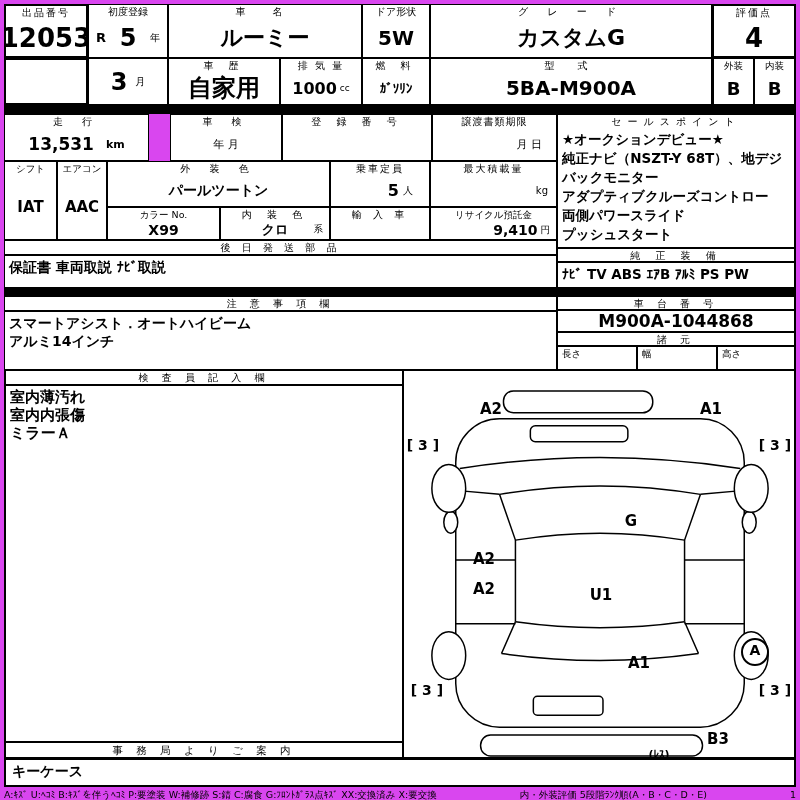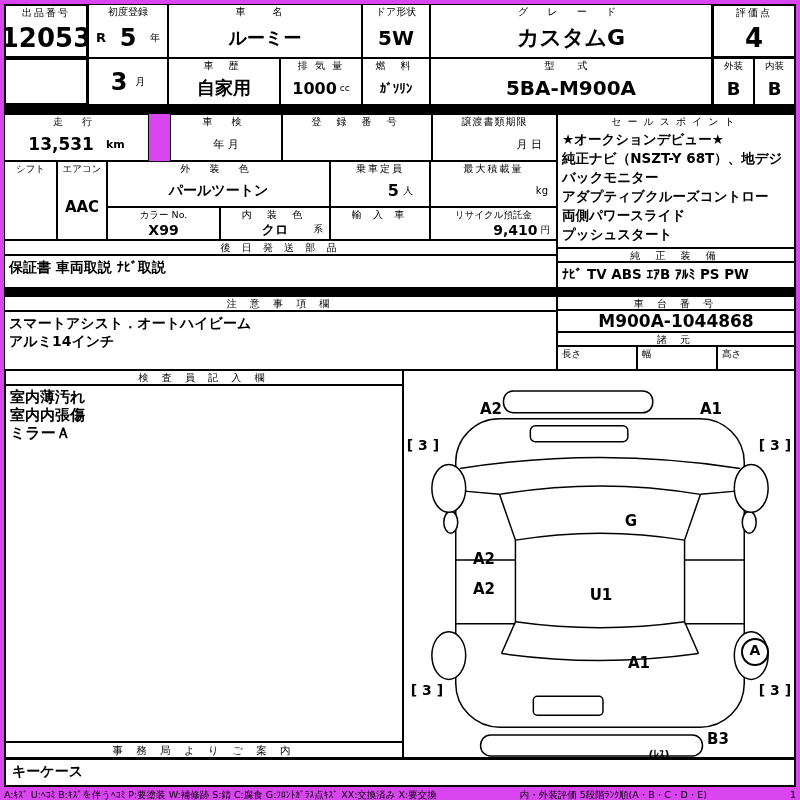--- a/index.html
+++ b/index.html
@@ -38,21 +38,21 @@
     <div class="hdr">初度登録</div>
     <div class="fill" style="justify-content:space-between;padding:0 7px">
       <span style="font-size:13px">R</span>
       <span style="font-size:24px">5</span>
       <span class="unit">年</span>
     </div>
   </div>
 
   <div class="cell" style="left:168px;top:4px;width:194px;height:54px">
     <div class="hdr" style="letter-spacing:12px">車 名</div>
-    <div class="fill" style="font-size:18px">ルーミー</div>
+    <div class="fill" style="font-size:22px">ルーミー</div>
   </div>
 
   <div class="cell" style="left:362px;top:4px;width:68px;height:54px">
     <div class="hdr">ドア形状</div>
     <div class="fill" style="font-size:20px">5W</div>
   </div>
 
   <div class="cell" style="left:430px;top:4px;width:282px;height:54px">
     <div class="hdr" style="letter-spacing:8px">グ レ ー ド</div>
     <div class="fill" style="font-size:22px">カスタムG</div>
@@ -67,21 +67,21 @@
 
   <div class="cell" style="left:88px;top:58px;width:80px;height:47px">
     <div class="fill" style="gap:8px">
       <span style="font-size:24px">3</span>
       <span class="unit">月</span>
     </div>
   </div>
 
   <div class="cell" style="left:168px;top:58px;width:112px;height:47px">
     <div class="hdr" style="letter-spacing:6px">車 歴</div>
-    <div class="fill" style="font-size:18px">自家用</div>
+    <div class="fill" style="font-size:24px">自家用</div>
   </div>
 
   <div class="cell" style="left:280px;top:58px;width:82px;height:47px">
     <div class="hdr" style="letter-spacing:2px">排 気 量</div>
     <div class="fill" style="gap:3px">
       <span style="font-size:16px">1000</span>
       <span class="unit" style="font-size:9px">cc</span>
     </div>
   </div>
 
@@ -137,20 +137,21 @@
       <div>純正ナビ（NSZT-Y 68T）、地デジ</div>
       <div>バックモニター</div>
       <div>アダプティブクルーズコントロー</div>
       <div>両側パワースライド</div>
       <div>プッシュスタート</div>
     </div>
   </div>
 
   <div class="cell" style="left:4px;top:161px;width:53px;height:79px">
     <div class="hdr" style="font-size:9.5px">シフト</div>
+    <div class="fill" style="font-size:15px">IAT</div>
   </div>
 
   <div class="cell" style="left:57px;top:161px;width:50px;height:79px">
     <div class="hdr" style="font-size:9.5px">エアコン</div>
     <div class="fill" style="font-size:15px">AAC</div>
   </div>
 
   <div class="cell" style="left:107px;top:161px;width:223px;height:46px">
     <div class="hdr" style="letter-spacing:8px">外 装 色</div>
     <div class="fill" style="font-size:14px">パールツートン</div>

